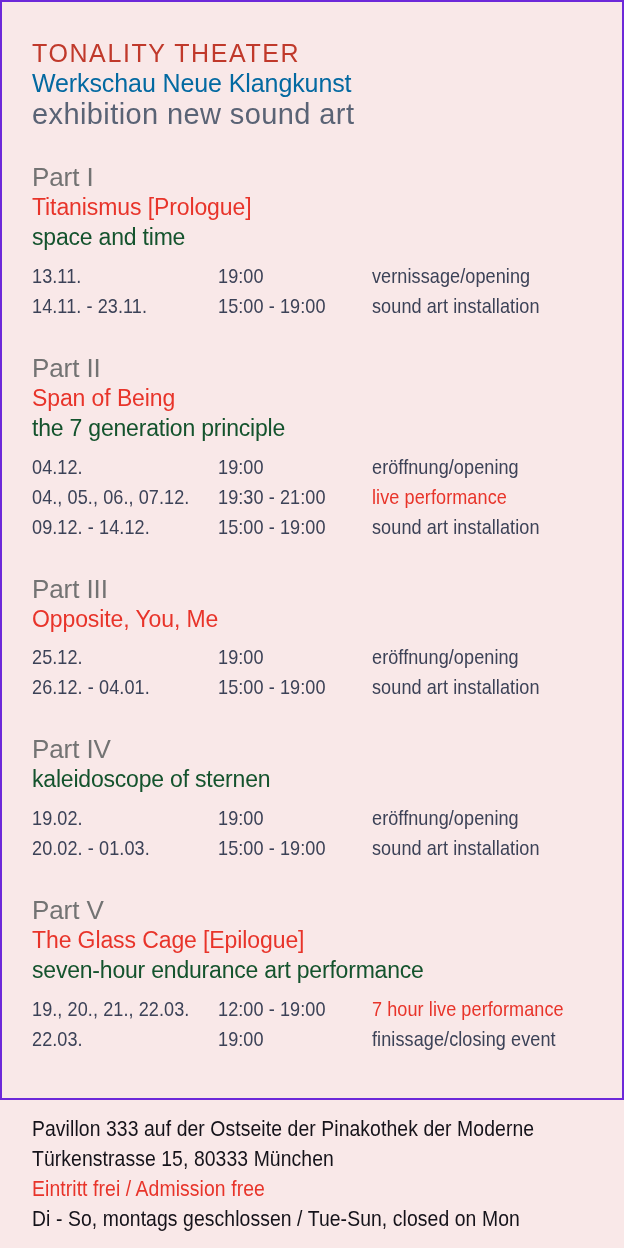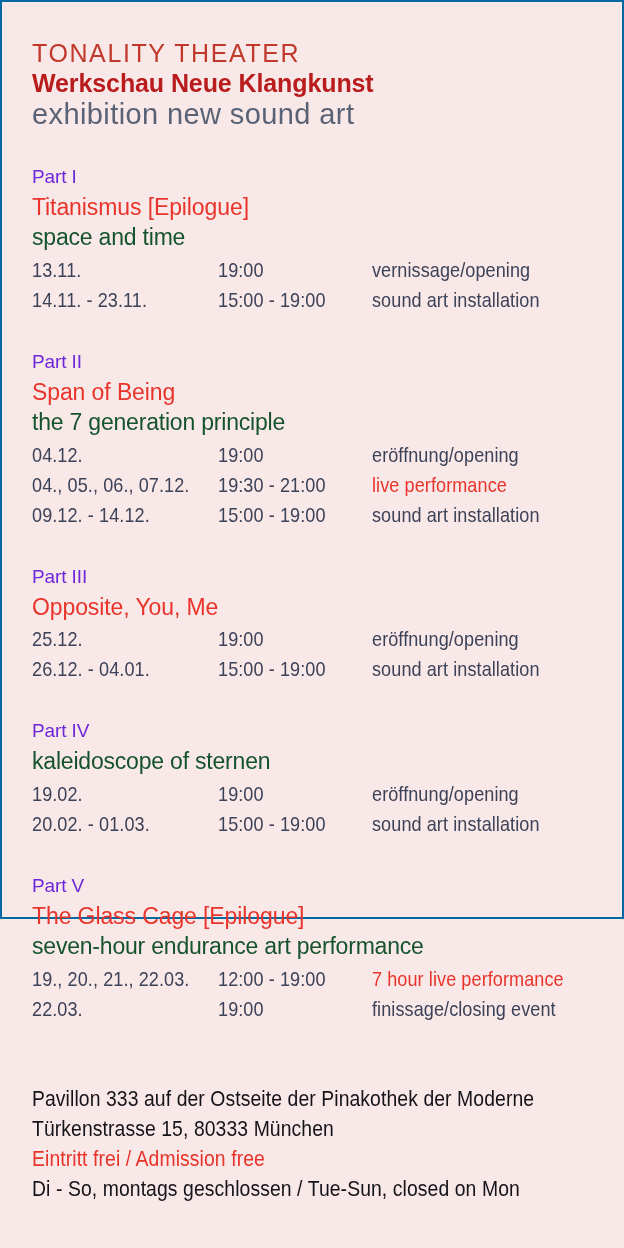--- a/index.html
+++ b/index.html
@@ -10,65 +10,65 @@
     width: 624px;
     height: 1248px;
     background: #f9e8e8;
     font-family: "Liberation Sans", sans-serif;
     overflow: hidden;
   }
   .poster {
     position: relative;
     box-sizing: border-box;
     width: 624px;
-    height: 919px;
+    height: 1100px;
     background: #f9e8e8;
-    border: 2px solid #0369a1;
+    border: 2px solid #6d28d9;
     padding: 0;
   }
   .inner {
     position: absolute;
     left: 30px;
     top: 36px;
     right: 14px;
   }
 
   
   .title-main {
     font-size: 25px;
     letter-spacing: 1.6px;
     color: #c0392b;
     line-height: 30px;
     white-space: nowrap;
     font-weight: 400;
   }
   .title-sub {
     font-size: 25px;
-    color: #b91c1c;
+    color: #0369a1;
     line-height: 31px;
     white-space: nowrap;
-    font-weight: 700;
+    font-weight: 400;
     letter-spacing: -0.1px;
   }
   .title-sub2 {
     font-size: 29px;
     color: #5a6375;
     line-height: 31px;
     white-space: nowrap;
     font-weight: 400;
     letter-spacing: 0.4px;
   }
 
   
   .part {
     margin-top: 32px;
   }
   .part-label {
-    font-size: 19px;
-    color: #6d28d9;
+    font-size: 26px;
+    color: #737373;
     line-height: 30px;
     white-space: nowrap;
     letter-spacing: -0.1px;
   }
   .part-title {
     font-size: 23px;
     color: #e8342a;
     line-height: 30px;
     white-space: nowrap;
     letter-spacing: -0.1px;
@@ -76,21 +76,21 @@
   .part-desc {
     font-size: 23px;
     color: #14532d;
     line-height: 31px;
     white-space: nowrap;
     letter-spacing: -0.2px;
   }
 
   
   .sched {
-    margin-top: 2px;
+    margin-top: 8px;
   }
   .row {
     position: relative;
     height: 30px;
     line-height: 30px;
     white-space: nowrap;
   }
   .col-date,
   .col-time,
   .col-note {
@@ -134,21 +134,21 @@
 
     <div class="header-block">
       <div class="title-main">TONALITY THEATER</div>
       <div class="title-sub">Werkschau Neue Klangkunst</div>
       <div class="title-sub2">exhibition new sound art</div>
     </div>
 
     <div id="parts-container">
         <div class="part">
           <div class="part-label">Part I</div>
-          <div class="part-title">Titanismus [Epilogue]</div>
+          <div class="part-title">Titanismus [Prologue]</div>
           <div class="part-desc">space and time</div>
           <div class="sched">
             <div class="row">
               <span class="col-date">13.11.</span>
               <span class="col-time">19:00</span>
               <span class="col-note">vernissage/opening</span>
             </div>
             <div class="row">
               <span class="col-date">14.11. - 23.11.</span>
               <span class="col-time">15:00 - 19:00</span>

